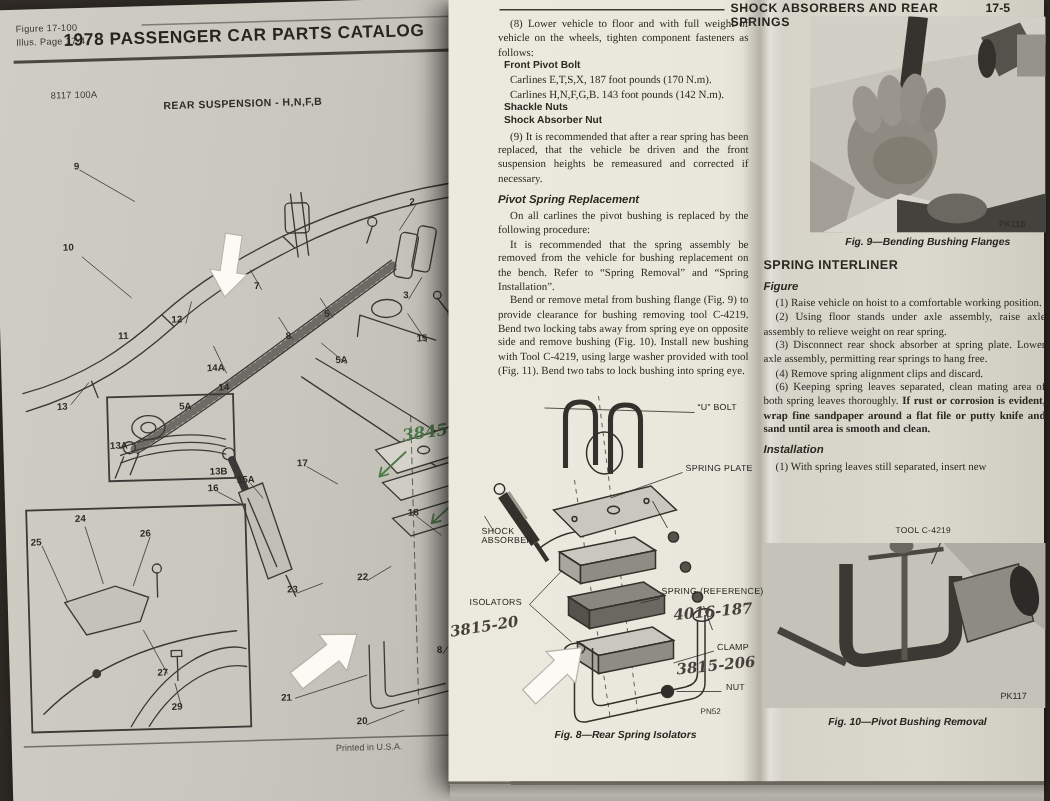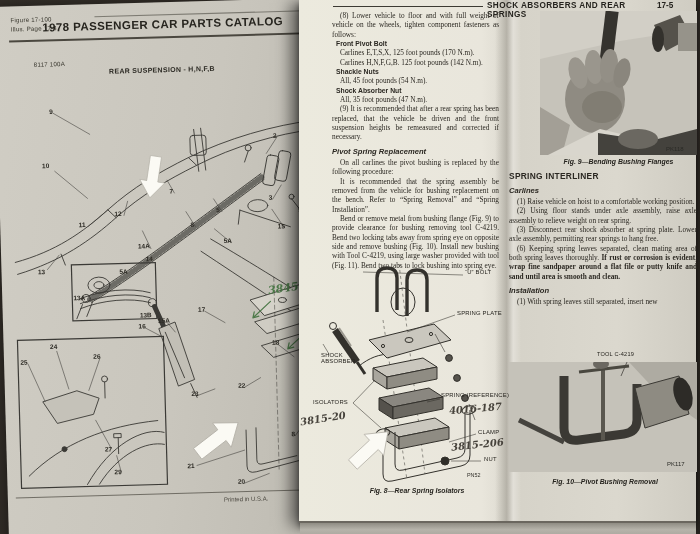--- a/index.html
+++ b/index.html
@@ -212,26 +212,24 @@
 
   <div id="manual">
     <div id="crease"></div>
     <div id="m-headrule"></div>
     <div id="m-header">SHOCK ABSORBERS AND REAR SPRINGS</div>
     <div id="m-pageno">17-5</div>
 
     <div class="mcol">
       <p class="ind">(8) Lower vehicle to floor and with full weight of vehicle on the wheels, tighten component fasteners as follows:</p>
       <p class="speclbl">Front Pivot Bolt</p>
-      <p class="specval">Carlines E,T,S,X, 125 foot pounds (170 N.m).</p>
-      <p class="specval">Carlines H,N,F,G,B. 125 foot pounds (142 N.m).</p>
+      <p class="specval">Carlines E,T,S,X, 187 foot pounds (170 N.m).</p>
+      <p class="specval">Carlines H,N,F,G,B. 143 foot pounds (142 N.m).</p>
       <p class="speclbl">Shackle Nuts</p>
-      <p class="specval">All, 45 foot pounds (54 N.m).</p>
       <p class="speclbl">Shock Absorber Nut</p>
-      <p class="specval">All, 35 foot pounds (47 N.m).</p>
       <p class="ind">(9) It is recommended that after a rear spring has been replaced, that the vehicle be driven and the front suspension heights be remeasured and corrected if necessary.</p>
       <p class="subhead">Pivot Spring Replacement</p>
       <p class="ind">On all carlines the pivot bushing is replaced by the following procedure:</p>
       <p class="ind">It is recommended that the spring assembly be removed from the vehicle for bushing replacement on the bench. Refer to “Spring Removal” and “Spring Installation”.</p>
       <p class="ind">Bend or remove metal from bushing flange (Fig. 9) to provide clearance for bushing removing tool C-4219. Bend two locking tabs away from spring eye on opposite side and remove bushing (Fig. 10). Install new bushing with Tool C-4219, using large washer provided with tool (Fig. 11). Bend two tabs to lock bushing into spring eye.</p>
     </div>
 
     <svg width="230" height="232" viewBox="0 0 230 232" style="position:absolute;left:0;top:262px;">
       <g stroke="#33312c" fill="none" stroke-width="1">
         <path d="M100,2 L126,212" stroke-dasharray="3,3" stroke-width=".5"></path>
@@ -324,24 +322,25 @@
         <ellipse cx="82" cy="62" rx="8" ry="15" fill="#8a867d" transform="rotate(14 82 62)"></ellipse>
         <ellipse cx="62" cy="96" rx="20" ry="16" fill="#787469" opacity=".6"></ellipse>
         <polygon points="0,144 0,96 30,114 22,144" fill="#a39f96"></polygon>
         <polygon points="8,144 60,118 102,128 112,144" fill="#d9d6cd"></polygon>
         <polygon points="58,122 110,130 157,118 157,144 58,144" fill="#44423d"></polygon>
         <ellipse cx="98" cy="128" rx="20" ry="10" fill="#6b6861"></ellipse>
         <text x="126" y="140" font-family="Liberation Sans, sans-serif" font-size="6" fill="#2a2a26">PK118</text>
       </svg>
       <p class="figcap" style="margin-top:3px;width:157px;margin-left:31px;">Fig. 9—Bending Bushing Flanges</p>
       <p class="sect">SPRING INTERLINER</p>
-      <p class="subhead">Carlines</p>
+      <p class="subhead">Figure</p>
       <p class="ind">(1) Raise vehicle on hoist to a comfortable working position.</p>
       <p class="ind">(2) Using floor stands under axle assembly, raise axle assembly to relieve weight on rear spring.</p>
       <p class="ind">(3) Disconnect rear shock absorber at spring plate. Lower axle assembly, permitting rear springs to hang free.</p>
+      <p class="ind">(4) Remove spring alignment clips and discard.</p>
       <p class="ind"><span>(6) Keeping spring leaves separated, clean mating area of both spring leaves thoroughly. </span><b>If rust or corrosion is evident, wrap fine sandpaper around a flat file or putty knife and sand until area is smooth and clean.</b></p>
       <p class="subhead">Installation</p>
       <p class="ind">(1) With spring leaves still separated, insert new</p>
     </div>
 
     <div class="figlabel" style="left:298px;top:351px;font-size:5.6px;">TOOL C-4219</div>
     <svg width="188" height="110" viewBox="0 0 188 110" style="position:absolute;left:210px;top:362px;">
       <rect width="188" height="110" fill="#c5c2b9"></rect>
       <polygon points="120,0 188,0 188,58 148,30" fill="#aeaba2"></polygon>
       <path d="M118,0 L112,14" stroke="#33312c" stroke-width=".7"></path>

